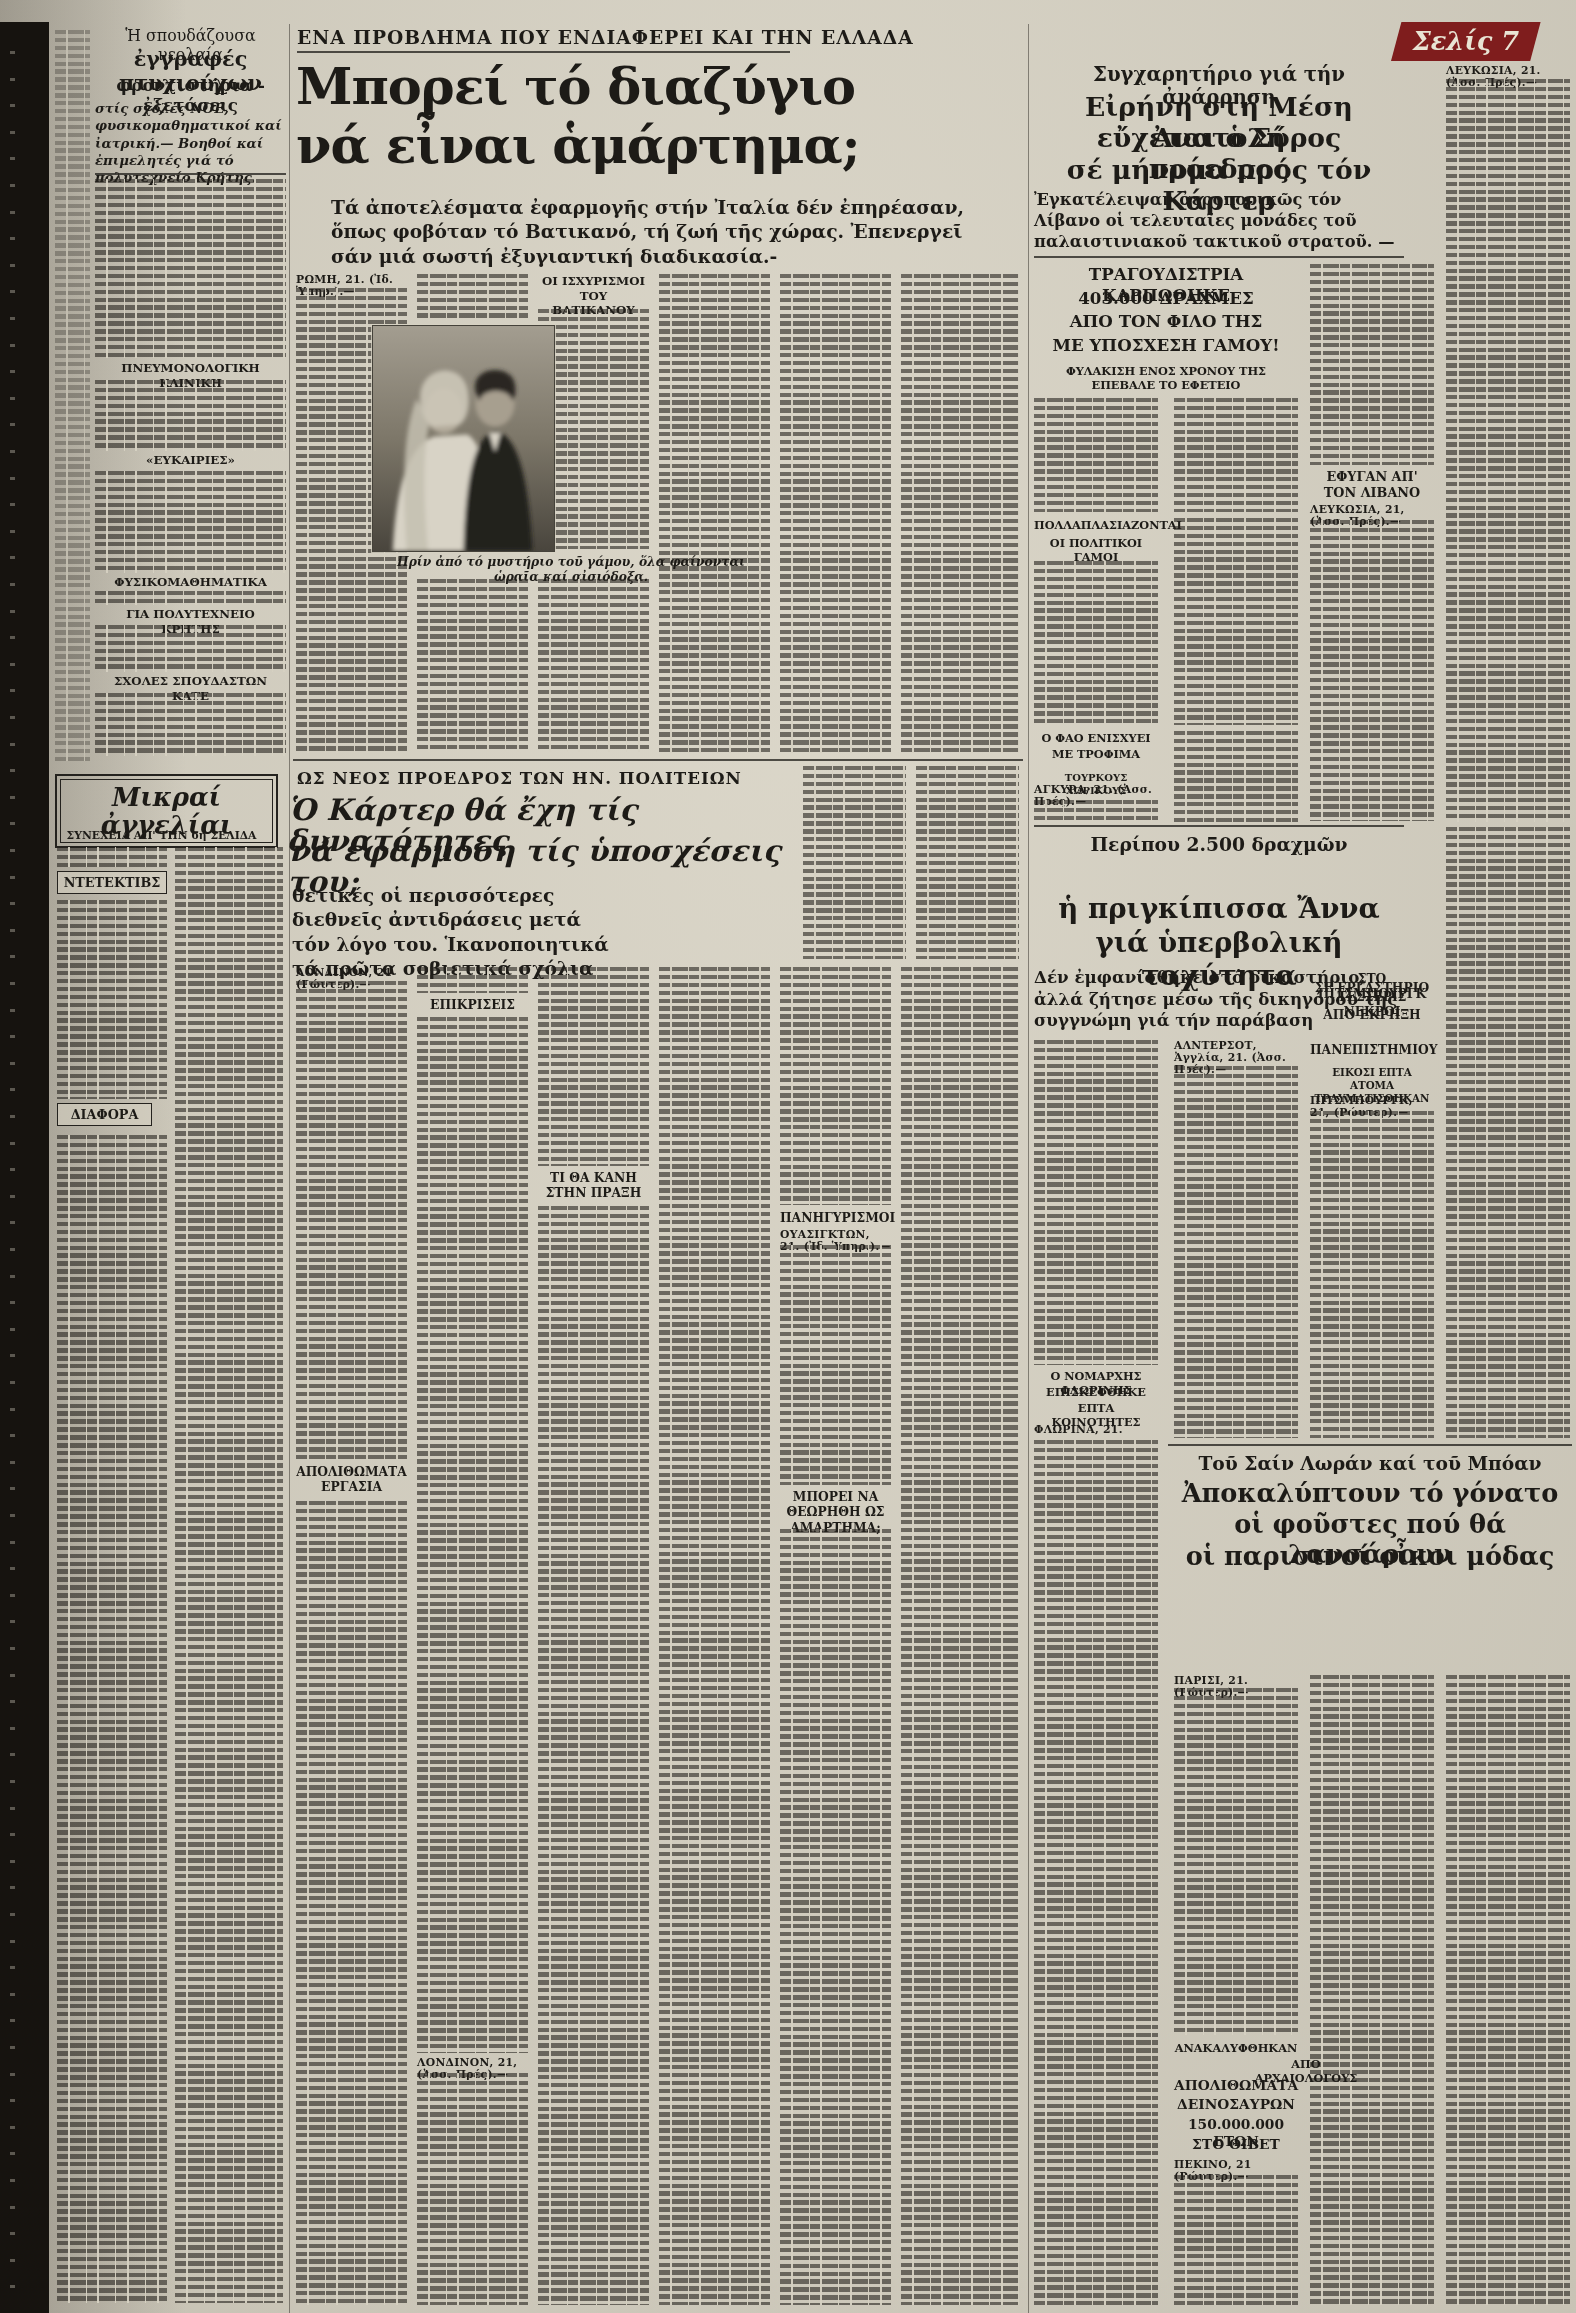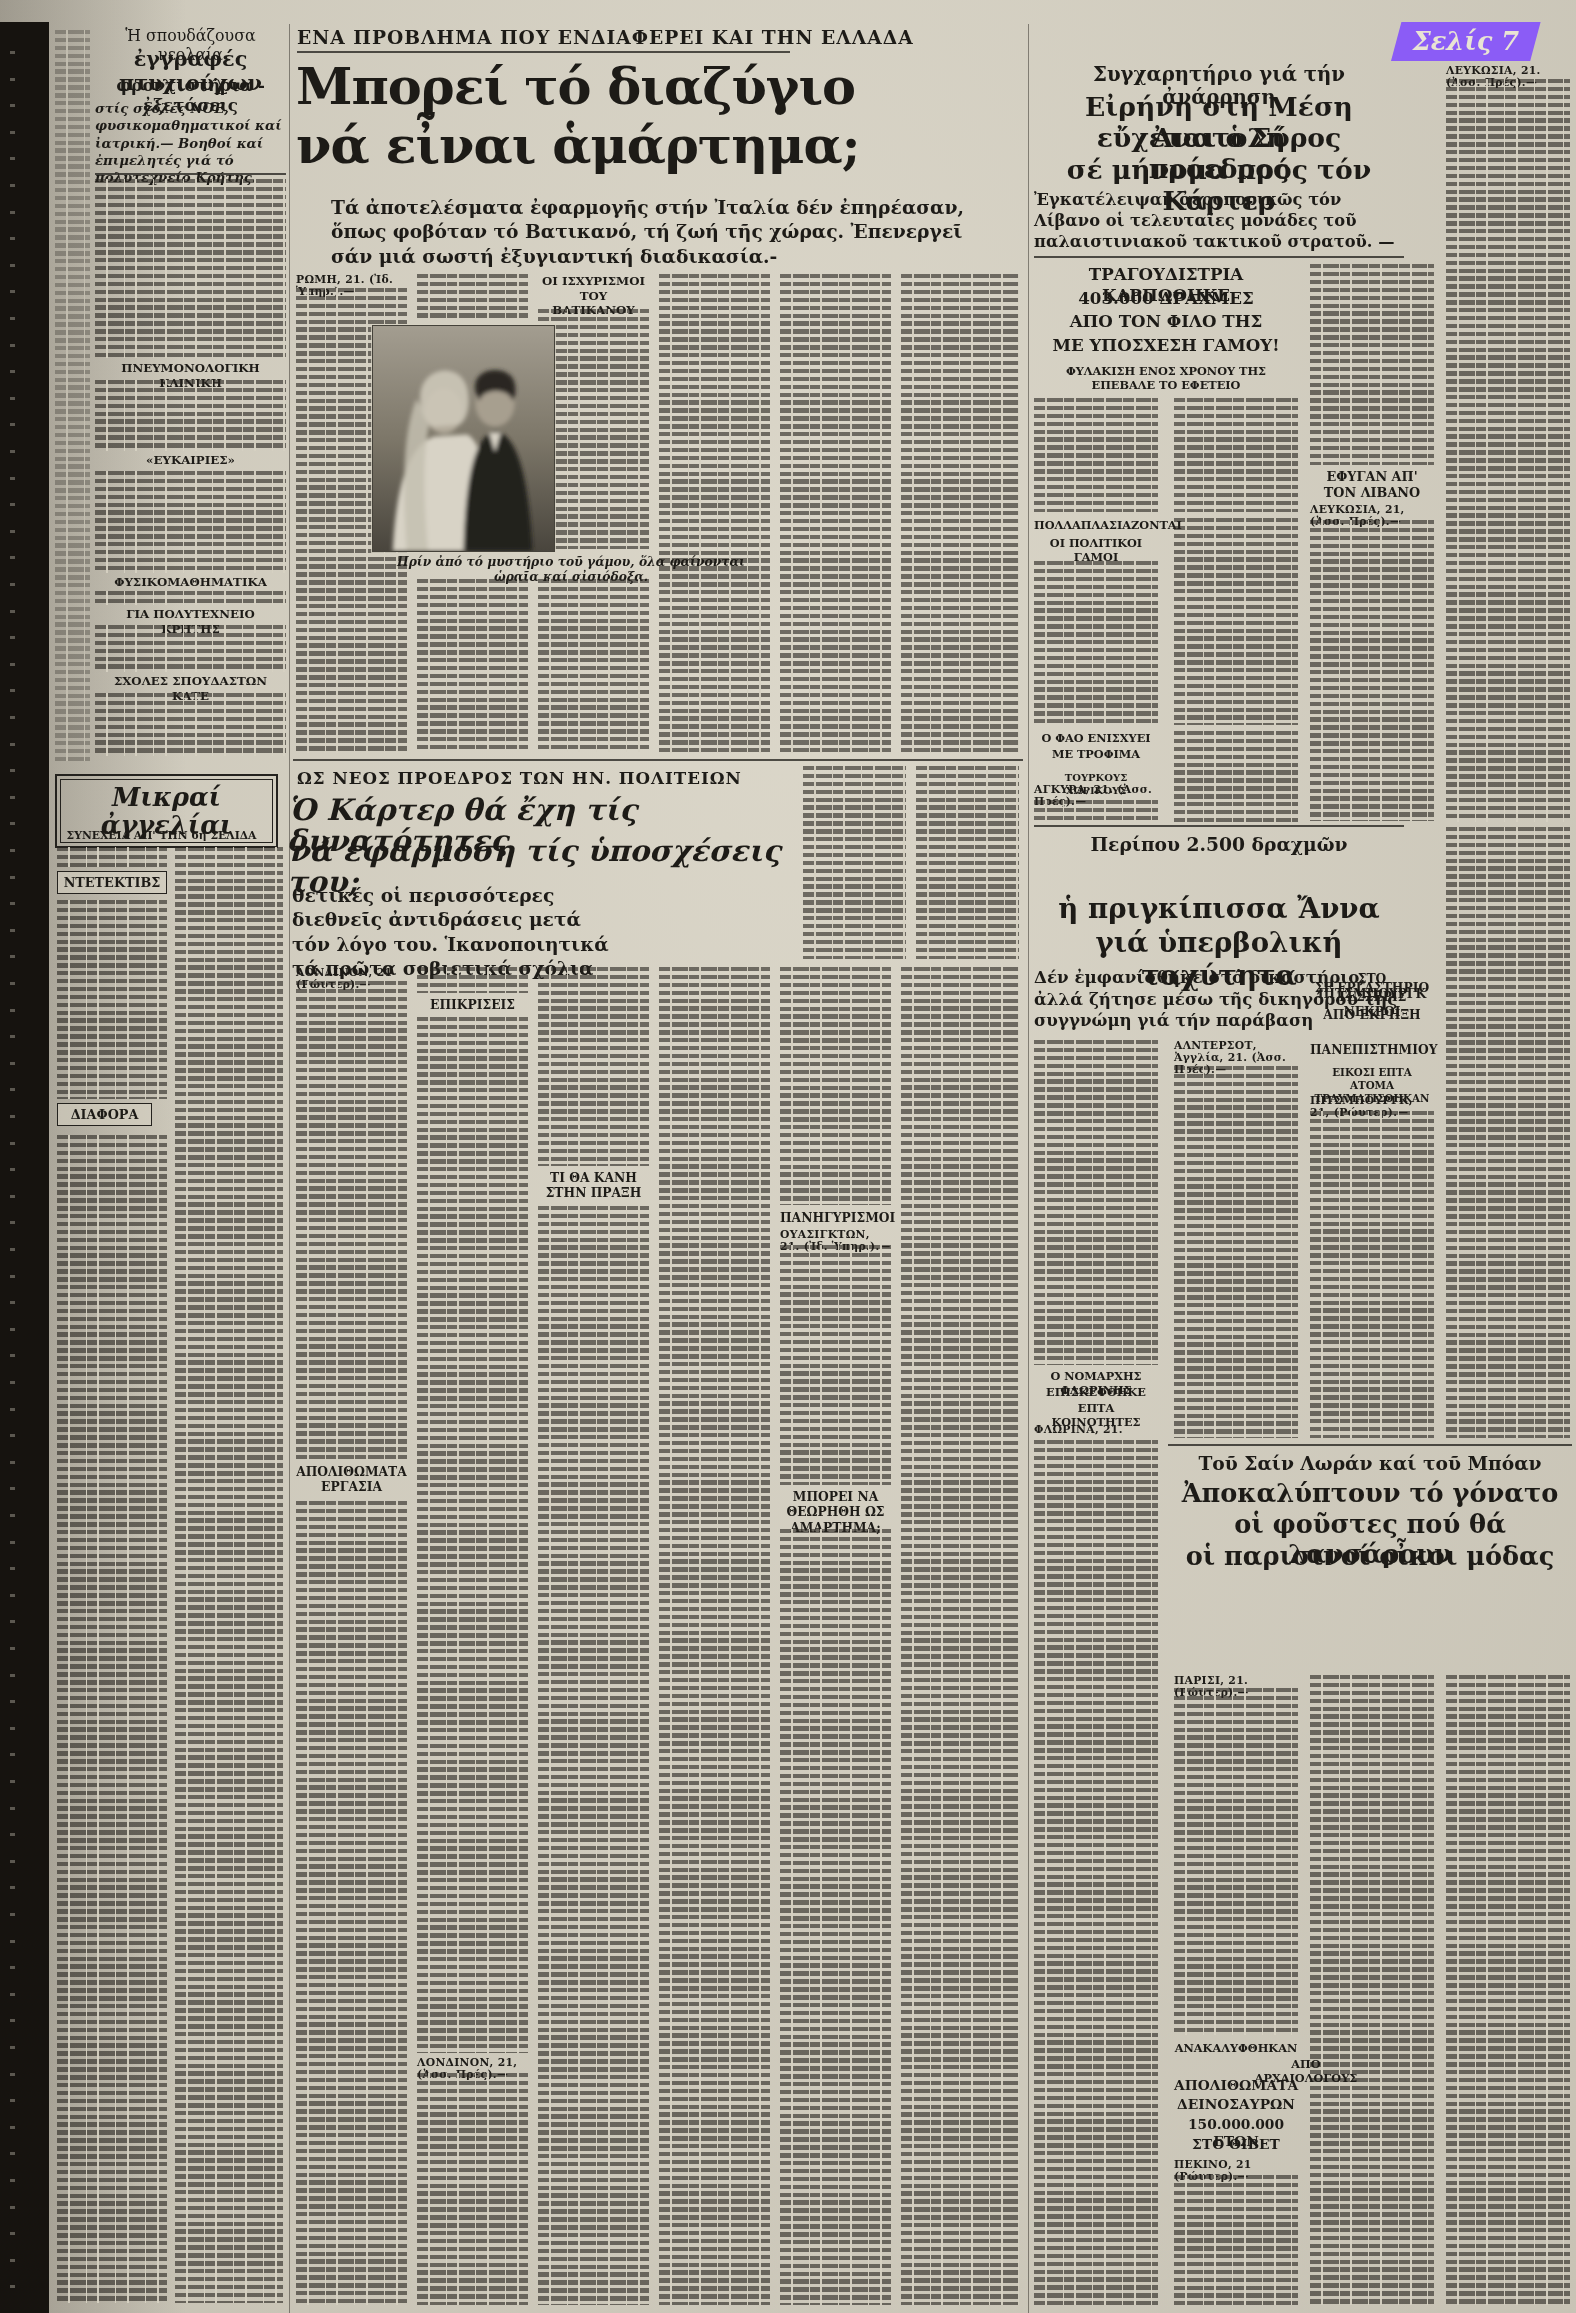--- a/index.html
+++ b/index.html
@@ -15,21 +15,21 @@
         repeating-linear-gradient(to bottom,rgba(38,35,30,.60) 0 4.4px,rgba(38,35,30,0) 4.4px 7.9px);}
   .sim-faint{opacity:.5;}
   .vrule{position:absolute;width:1px;background:rgba(45,42,36,.5);}
   .hrule{position:absolute;height:2px;background:rgba(30,28,24,.75);}
   .b{font-weight:bold;} .i{font-style:italic;} .c{text-align:center;}
   .dl{font-size:10.8px;font-weight:bold;letter-spacing:0.3px;line-height:1.1;}
   .sh{font-weight:bold;text-align:center;line-height:1.25;}
   .edge-black{position:absolute;left:0;top:21.7px;width:49px;height:2292px;background:#16130f;}
   .edge-black::after{content:"";position:absolute;left:9.9px;top:29.6px;bottom:9.9px;width:4.9px;
         background:repeating-linear-gradient(to bottom,rgba(222,217,202,.35) 0 3px,rgba(0,0,0,0) 3px 26.6px);}
-  .badge{position:absolute;left:1391px;top:21.7px;background:#8b5cf6;color:#e9e4d4;
+  .badge{position:absolute;left:1391px;top:21.7px;background:#7f1d1d;color:#e9e4d4;
         font:bold italic 25.6px/1 "DejaVu Serif",serif;padding:6.9px 21.7px;
         clip-path:polygon(7% 0,100% 0,93% 100%,0 100%);}
   .h-main{font-weight:bold;font-size:51px;line-height:1;letter-spacing:-1px;}
   .h-carter{font-weight:bold;font-style:italic;font-size:29.6px;line-height:1.05;transform:skewX(-3deg);}
   .deck{font-weight:bold;line-height:1.3;}
   .fancy{border:2px solid #24221e;padding:3px;}
   .fancy-in{border:1px solid #24221e;padding:3px 7.9px;text-align:center;
         font:bold italic 25.6px/1.1 "DejaVu Serif",serif;}
   .secbox{border:1.5px solid #24221e;font-weight:bold;text-align:center;font-size:12.8px;
         padding:3px 2px;background:rgba(215,210,195,.6);}

